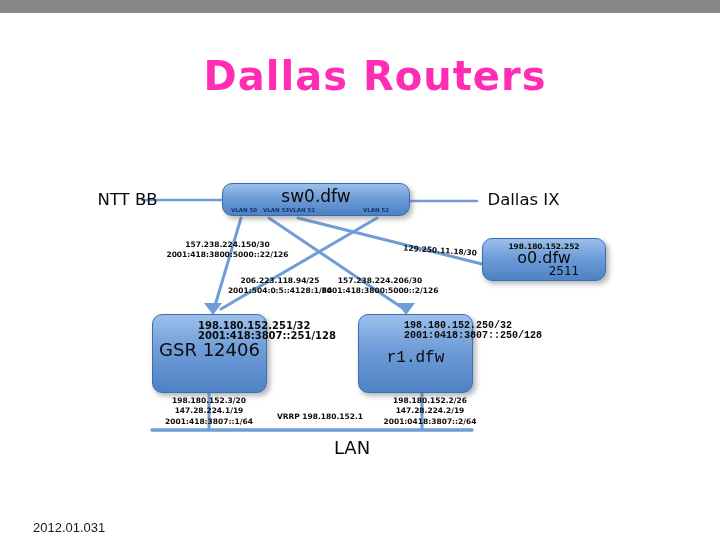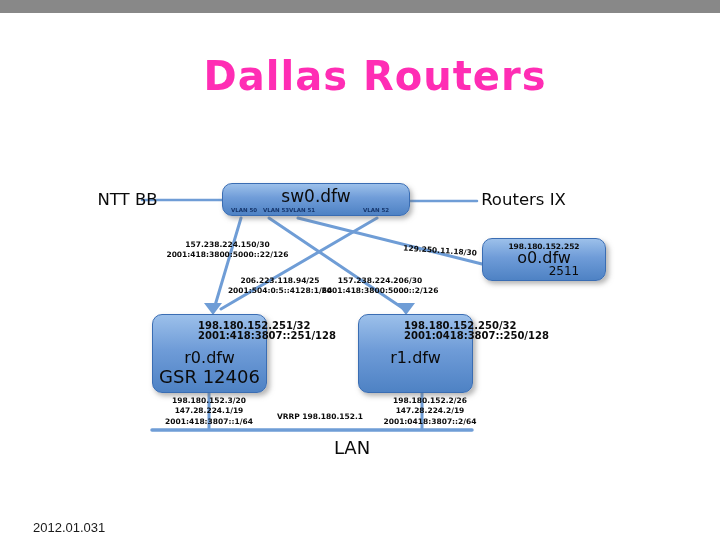--- a/index.html
+++ b/index.html
@@ -24,21 +24,21 @@
   }
   .sw-box{left:222px;top:170px;width:188px;height:33px;}
   .sw-name{font-size:17px;margin-top:2px;}
   .vlan{position:absolute;bottom:2px;font-size:5.5px;font-weight:bold;color:#15356b;white-space:nowrap;}
   .vlan.v0{left:8px;} .vlan.v1{left:40px;} .vlan.v2{left:66px;} .vlan.v3{left:140px;}
   .oob-box{left:482px;top:225px;width:124px;height:43px;}
   .oob-ip{font-size:7.5px;font-weight:bold;margin-top:3px;}
   .oob-name{font-size:16px;line-height:14px;}
   .oob-model{font-size:12px;line-height:12px;padding-left:40px;}
   .router-box{width:115px;height:79px;top:301px;}
-  .r0-box{left:152px;} .r1-box{left:358px;}
+  .r0-box{left:152px;} .r1-box{left:358px;font-family:Liberation Mono, monospace;}
   .rtr-ip{font-size:10px;font-weight:bold;line-height:9.5px;padding-left:45px;}
   .rtr-ip.first{margin-top:6px;}
   .rtr-name{font-size:16px;margin-top:9px;line-height:18px;}
   .rtr-model{font-size:18px;line-height:20px;}
   
   .lbl{position:absolute;z-index:3;text-align:center;color:#0b0b0b;white-space:nowrap;}
   .peer{font-size:16.5px;}
   .ntt{left:90px;top:177px;width:75px;}
   .eqx{left:476px;top:177px;width:95px;}
   .iplbl{font-size:7.5px;font-weight:bold;line-height:10px;}
@@ -90,32 +90,31 @@
 
   <div class="node oob-box">
     <div class="oob-ip">198.180.152.252</div>
     <div class="oob-name">o0.dfw</div>
     <div class="oob-model">2511</div>
   </div>
 
   <div class="node router-box r0-box">
     <div class="rtr-ip first">198.180.152.251/32</div>
     <div class="rtr-ip">2001:418:3807::251/128</div>
-    <div class="rtr-name">r0.dfw</div>
     <div class="rtr-model">GSR 12406</div>
   </div>
 
   <div class="node router-box r1-box">
     <div class="rtr-ip first">198.180.152.250/32</div>
     <div class="rtr-ip">2001:0418:3807::250/128</div>
     <div class="rtr-name">r1.dfw</div>
   </div>
 
   <div class="lbl peer ntt">NTT BB</div>
-  <div class="lbl peer eqx">Routers IX</div>
+  <div class="lbl peer eqx">Dallas IX</div>
 
   <div class="lbl iplbl lblA">
     <div>157.238.224.150/30</div>
     <div>2001:418:3800:5000::22/126</div>
   </div>
   <div class="lbl iplbl lblB">
     <div>206.223.118.94/25</div>
     <div>2001:504:0:5::4128:1/64</div>
   </div>
   <div class="lbl iplbl lblC">

